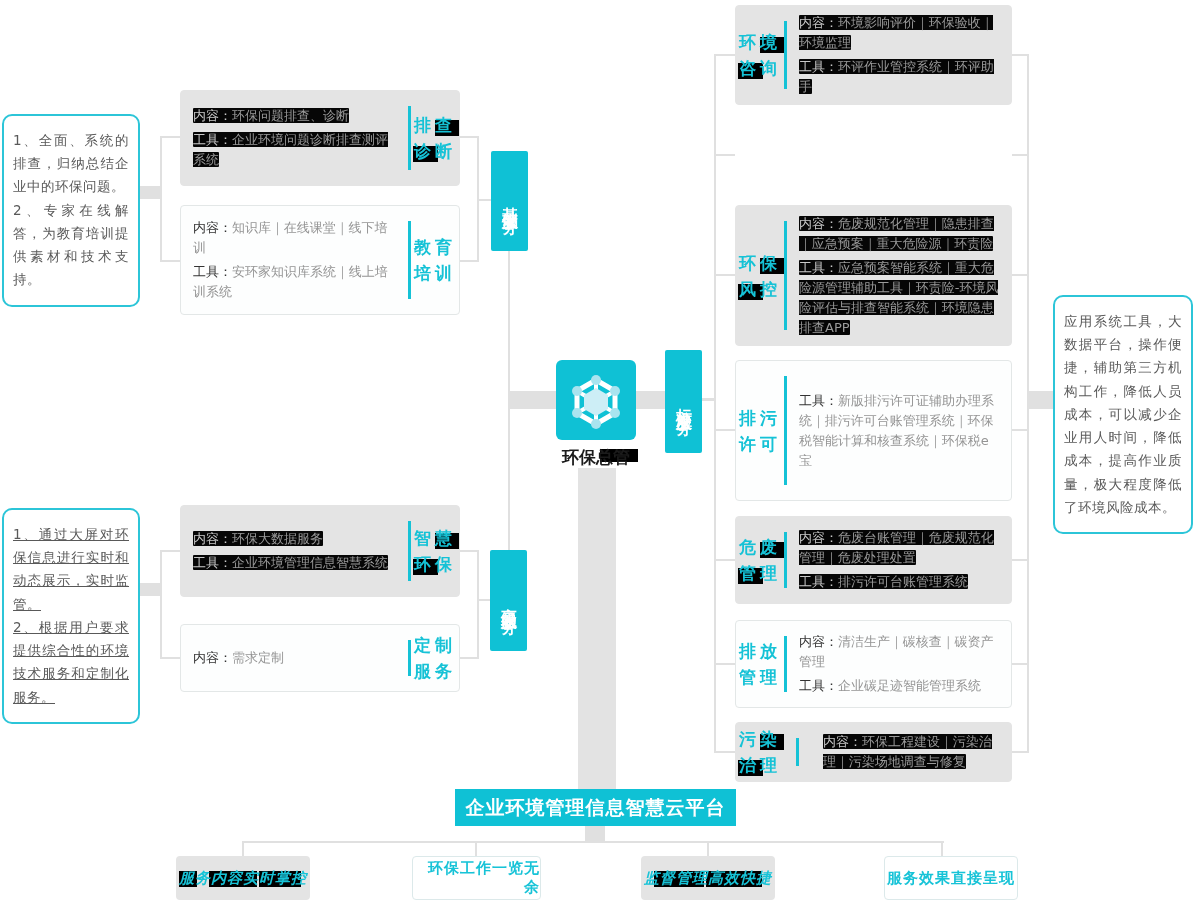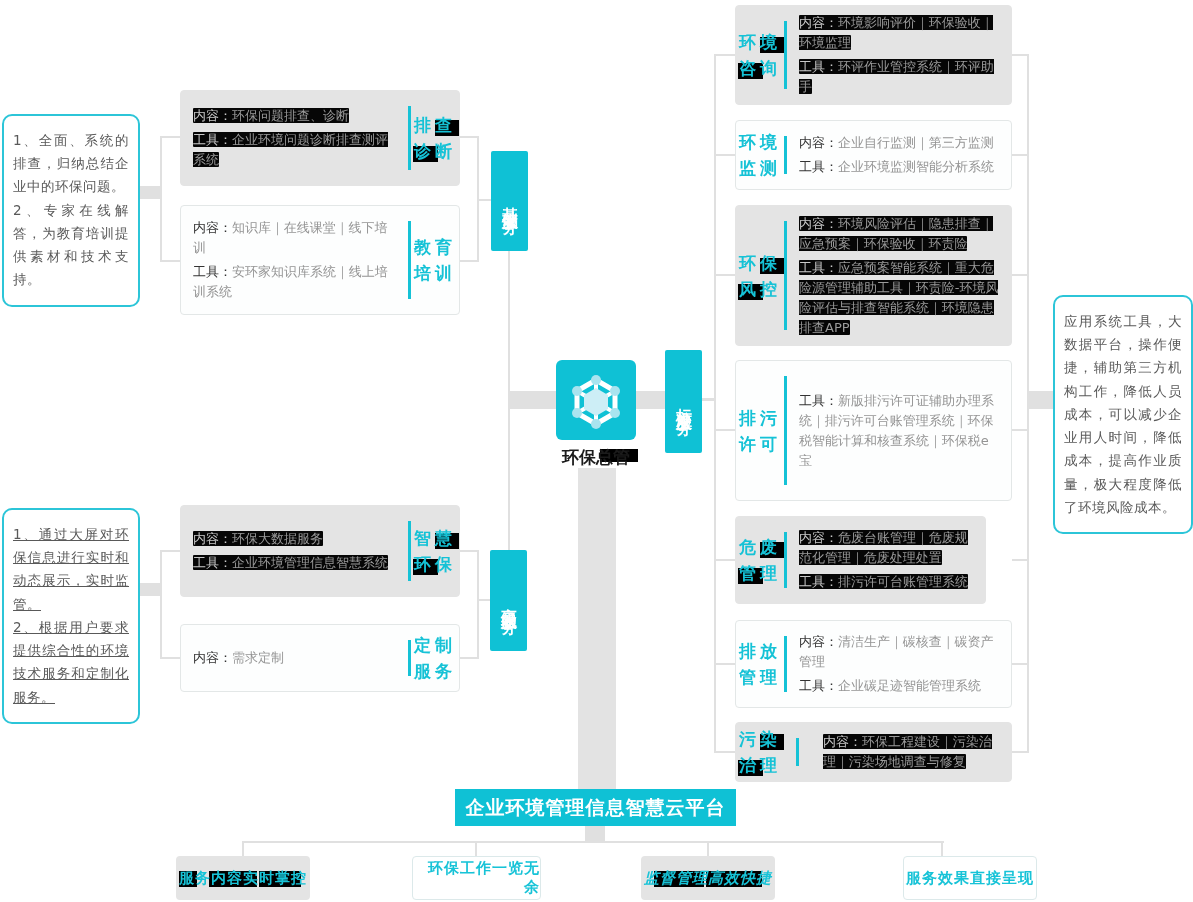--- a/index.html
+++ b/index.html
@@ -181,47 +181,39 @@
 
   <div class="node sel" style="left:735px;top:5px;width:277px;height:100px;">
     <div class="label-col plabel patchA">环境咨询</div>
     <div class="vbar"></div>
     <div class="lines">
       <p class="line"><span class="seg"><b class="k">内容：</b><span>环境影响评价｜环保验收｜环境监理</span></span></p>
       <p class="line"><span class="seg"><b class="k">工具：</b><span>环评作业管控系统｜环评助手</span></span></p>
     </div>
   </div>
 
-  <div class="node white" style="left:735px;top:120px;width:277px;height:70px;">
-    <div class="label-col">环境监测</div>
-    <div class="vbar"></div>
-    <div class="lines">
-      <p class="line"><span class="seg"><b class="k">内容：</b><span>企业自行监测｜第三方监测</span></span></p>
-      <p class="line"><span class="seg"><b class="k">工具：</b><span>企业环境监测智能分析系统</span></span></p>
-    </div>
-  </div>
 
   <div class="node sel" style="left:735px;top:205px;width:277px;height:141px;">
     <div class="label-col plabel patchA">环保风控</div>
     <div class="vbar"></div>
     <div class="lines">
-      <p class="line"><span class="seg"><b class="k">内容：</b><span>环境风险评估｜隐患排查｜应急预案｜环保验收｜环责险</span></span></p>
+      <p class="line"><span class="seg"><b class="k">内容：</b><span>危废规范化管理｜隐患排查｜应急预案｜重大危险源｜环责险</span></span></p>
       <p class="line"><span class="seg"><b class="k">工具：</b><span>应急预案智能系统｜重大危险源管理辅助工具｜环责险-环境风险评估与排查智能系统｜环境隐患排查APP</span></span></p>
     </div>
   </div>
 
   <div class="node white" style="left:735px;top:360px;width:277px;height:141px;">
     <div class="label-col">排污许可</div>
     <div class="vbar"></div>
     <div class="lines">
       <p class="line"><span class="seg"><b class="k">工具：</b><span>新版排污许可证辅助办理系统｜排污许可台账管理系统｜环保税智能计算和核查系统｜环保税e宝</span></span></p>
     </div>
   </div>
 
-  <div class="node sel" style="left:735px;top:516px;width:251px;height:88px;">
+  <div class="node sel" style="left:735px;top:516px;width:277px;height:88px;">
     <div class="label-col plabel patchA">危废管理</div>
     <div class="vbar"></div>
     <div class="lines">
       <p class="line"><span class="seg"><b class="k">内容：</b><span>危废台账管理｜危废规范化管理｜危废处理处置</span></span></p>
       <p class="line"><span class="seg"><b class="k">工具：</b><span>排污许可台账管理系统</span></span></p>
     </div>
   </div>
 
   <div class="node white" style="left:735px;top:620px;width:277px;height:88px;">
     <div class="label-col">排放管理</div>
@@ -235,26 +227,26 @@
   <div class="node sel" style="left:735px;top:722px;width:277px;height:60px;gap:12px;">
     <div class="label-col plabel patchA">污染治理</div>
     <div class="vbar"></div>
     <div class="lines">
       <p class="line"><span class="seg"><b class="k">内容：</b><span>环保工程建设｜污染治理｜污染场地调查与修复</span></span></p>
     </div>
   </div>
 
   <div class="platform">企业环境管理信息智慧云平台</div>
 
-  <div class="fbox fgray" style="left:176px;width:134px;">
+  <div class="fbox fgray" style="left:176px;width:134px;font-style:italic;">
     <span class="ftext fpatchA">服务内容实时掌控</span>
   </div>
   <div class="fbox fwhite" style="left:412px;width:129px;text-align:right;">
     <span class="ftext">环保工作一览无余</span>
   </div>
   <div class="fbox fgray" style="left:641px;width:134px;">
     <span class="ftext fpatchB">监督管理高效快捷</span>
   </div>
-  <div class="fbox fwhite" style="left:903px;width:134px;">
+  <div class="fbox fwhite" style="left:884px;width:134px;">
     <span class="ftext">服务效果直接呈现</span>
   </div>
 
 </div>
 
 </body></html>

